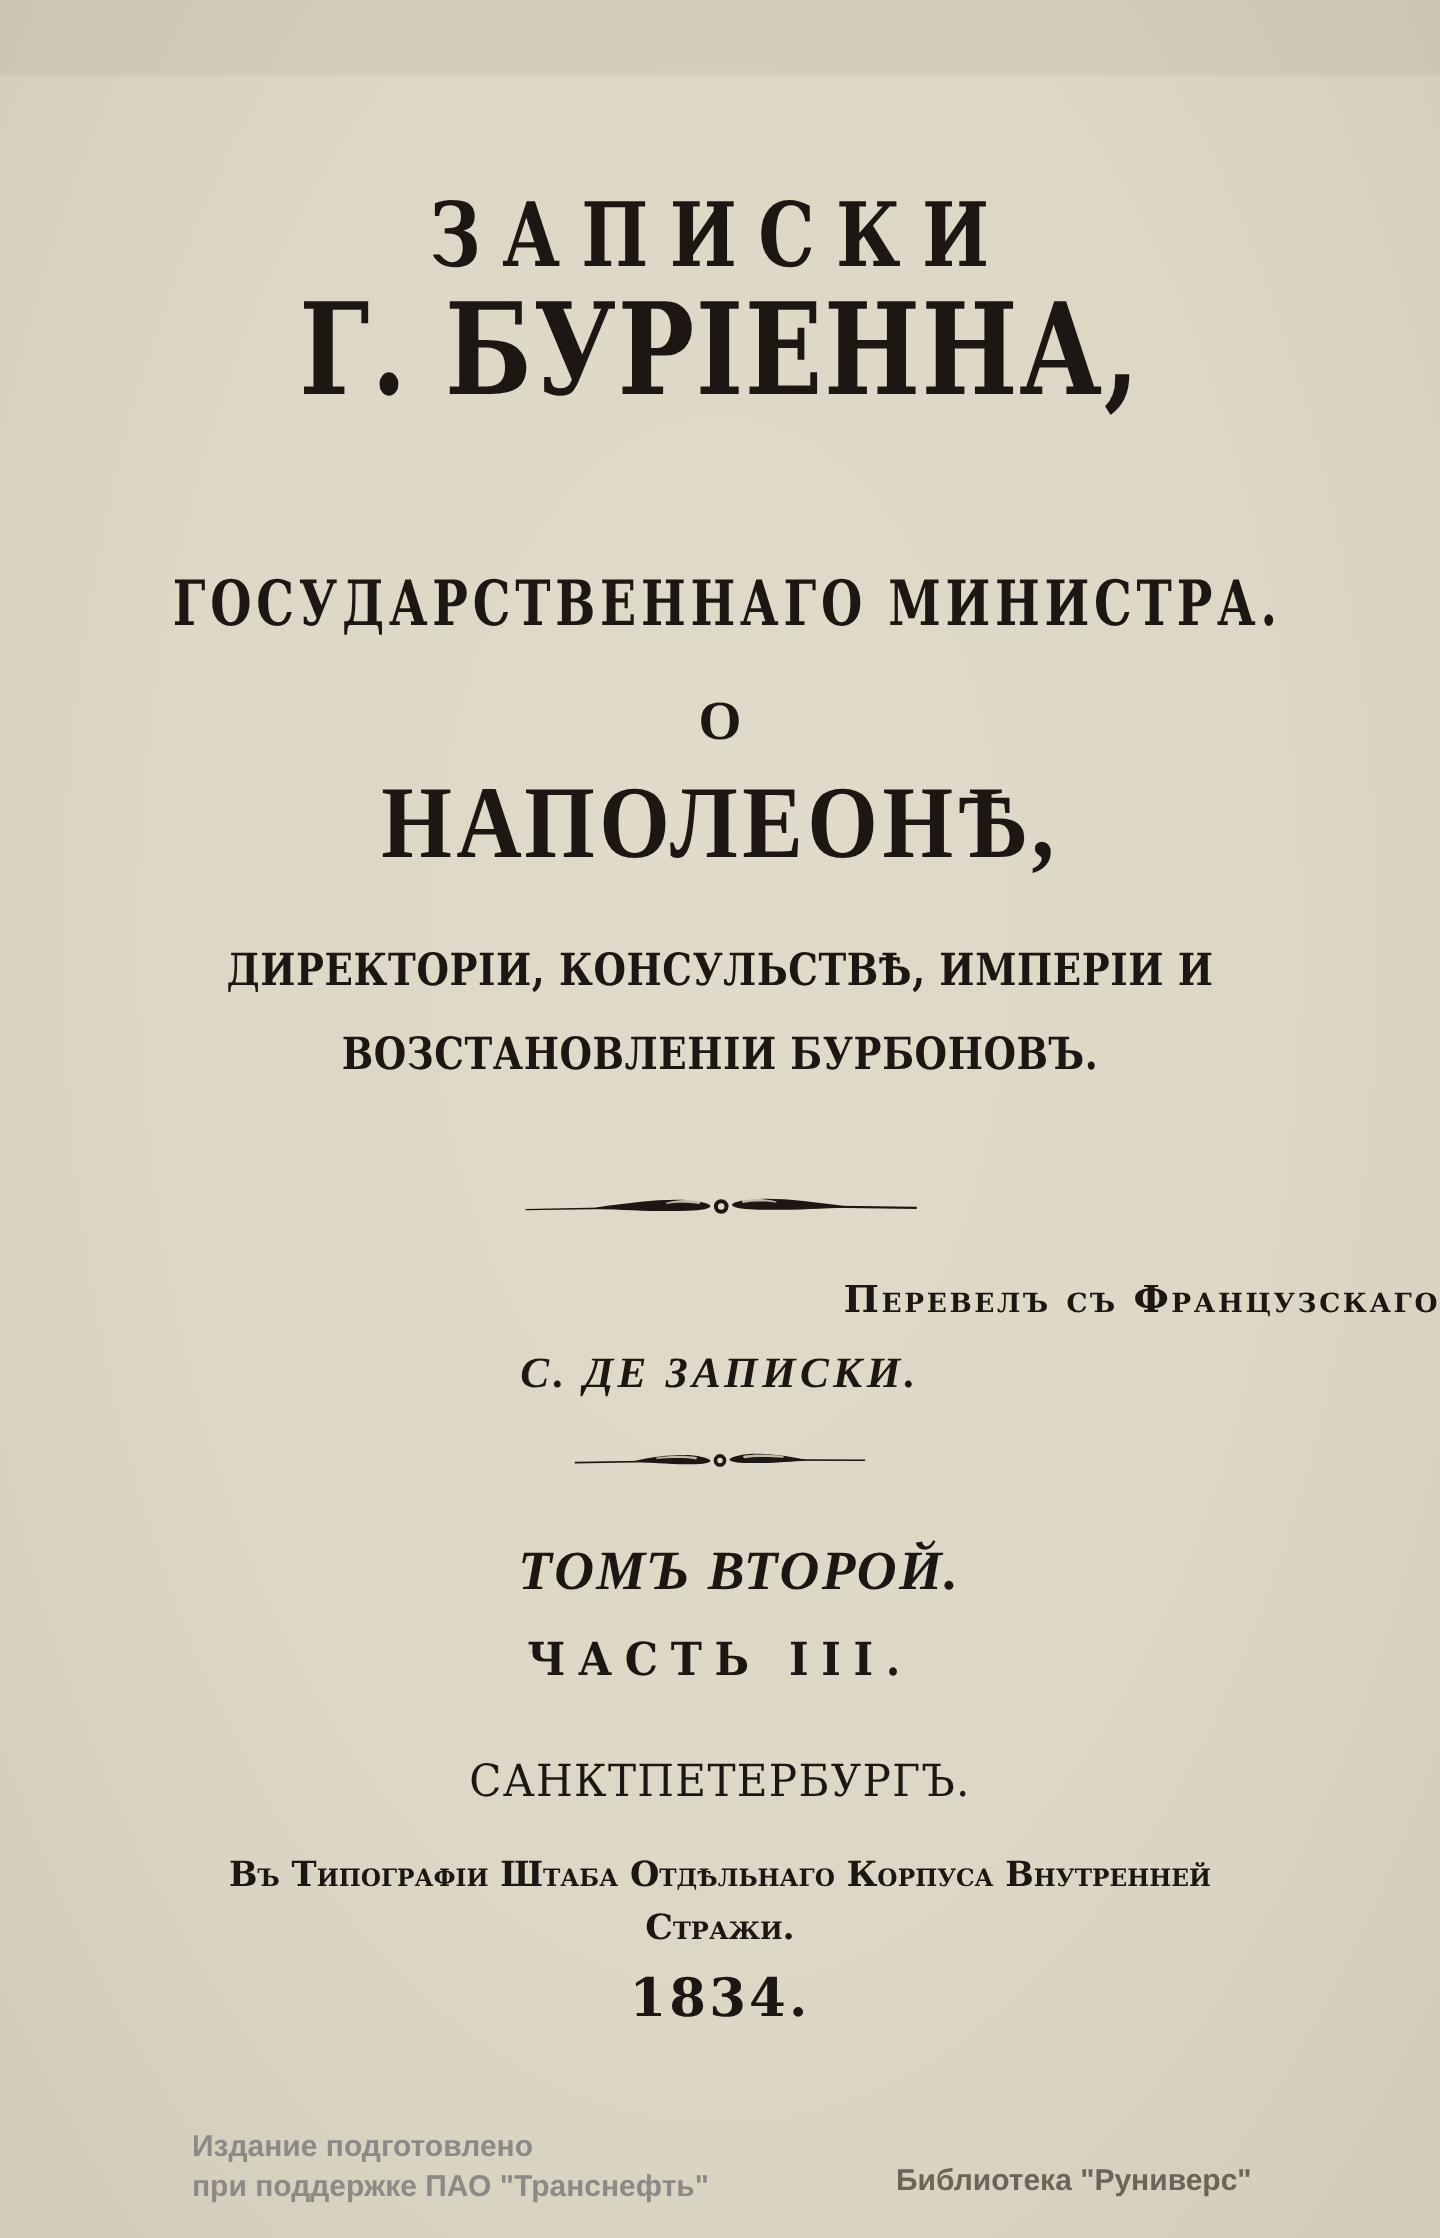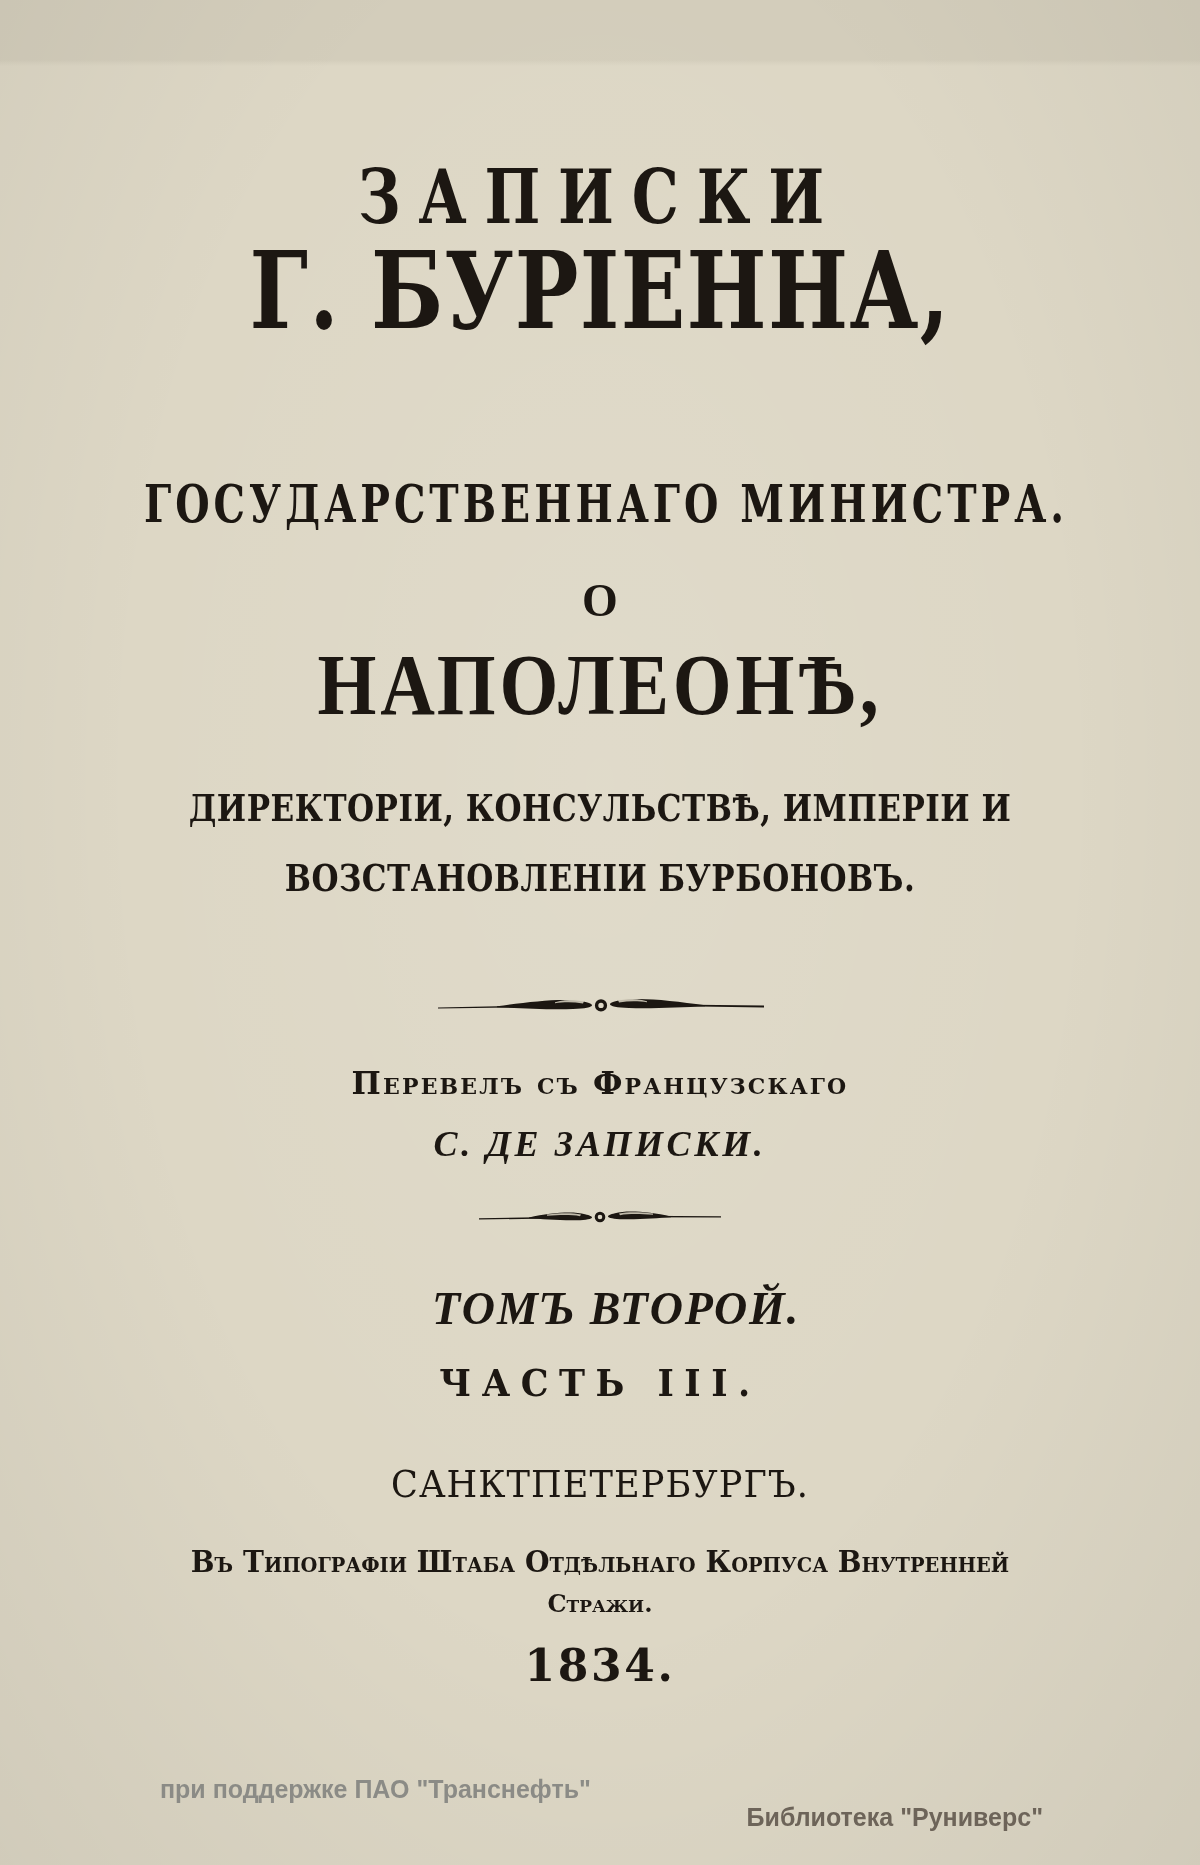--- a/index.html
+++ b/index.html
@@ -21,31 +21,31 @@
   
   .l-zapiski   {top:160px;font-size:74px;font-weight:bold;letter-spacing:0.30em;transform:scaleX(0.80);}
   .l-burienna  {top:238px;font-size:106px;font-weight:bold;letter-spacing:0.015em;transform:scaleX(0.80);}
   .l-minister  {top:478px;font-size:52px;font-weight:bold;letter-spacing:0.10em;transform:scaleX(0.76);}
   .l-o         {top:578px;font-size:46px;font-weight:bold;font-family:"Liberation Serif","DejaVu Serif",serif;}
   .l-napoleon  {top:642px;font-size:86px;font-weight:bold;letter-spacing:0.05em;transform:scaleX(0.88);
                 font-family:"Liberation Serif","DejaVu Serif",serif;}
   .l-sub1      {top:790px;font-size:37px;font-weight:bold;letter-spacing:0.015em;transform:scaleX(0.84);}
   .l-sub2      {top:860px;font-size:37px;font-weight:bold;letter-spacing:0.015em;transform:scaleX(0.84);}
   
-  .l-perevel   {top:1068px;font-size:31px;font-weight:700;font-variant:small-caps;letter-spacing:0.07em;}
+  .l-perevel   {top:1068px;font-size:31px;font-weight:700;font-variant:small-caps;letter-spacing:0.07em;text-align:right;}
   .l-shaplet   {top:1126px;font-size:36px;font-weight:700;font-style:italic;letter-spacing:0.10em;
                 font-family:"Liberation Serif","DejaVu Serif",serif;}
   
   .l-tom       {top:1286px;font-size:46px;font-weight:700;font-style:italic;letter-spacing:0.04em;
                 font-family:"Liberation Serif","DejaVu Serif",serif;margin-left:16px;}
   .l-chast     {top:1364px;font-size:38px;font-weight:700;letter-spacing:0.30em;transform:scaleX(0.92);}
   
   .l-city      {top:1466px;font-size:37px;letter-spacing:0.03em;transform:scaleX(0.95);}
   .l-printer1  {top:1548px;font-size:29px;font-weight:600;font-variant:small-caps;transform:scaleX(0.97);}
-  .l-printer2  {top:1592px;font-size:24px;font-weight:600;font-variant:small-caps;text-align:center;}
+  .l-printer2  {top:1592px;font-size:29px;font-weight:600;font-variant:small-caps;text-align:center;}
   .l-year      {top:1644px;font-size:44px;font-weight:600;letter-spacing:0.06em;text-align:center;}
   
   .ornament{position:absolute;color:var(--ink);}
   .orn1{top:994px;left:435px;}
   .orn2{top:1208px;left:477px;}
   
   .footer-left{
     position:absolute;left:160px;top:1773px;text-align:left;line-height:1.32;
     font-family:"Liberation Sans",sans-serif;font-weight:bold;font-size:25px;color:var(--footer_left);
   }
@@ -98,15 +98,16 @@
 
 <div class="line l-tom">ТОМЪ ВТОРОЙ.</div>
 <div class="line l-chast">ЧАСТЬ III.</div>
 
 <div class="line l-city">САНКТПЕТЕРБУРГЪ.</div>
 <div class="line l-printer1">Въ Типографіи Штаба Отдѣльнаго Корпуса Внутренней</div>
 <div class="line l-printer2">Стражи.</div>
 <div class="line l-year">1834.</div>
 
 <div class="footer-left">
+  <div>Издание подготовлено</div>
   <div>при поддержке ПАО "Транснефть"</div>
 </div>
 <div class="footer-right">Библиотека "Руниверс"</div>
 
 </body></html>

